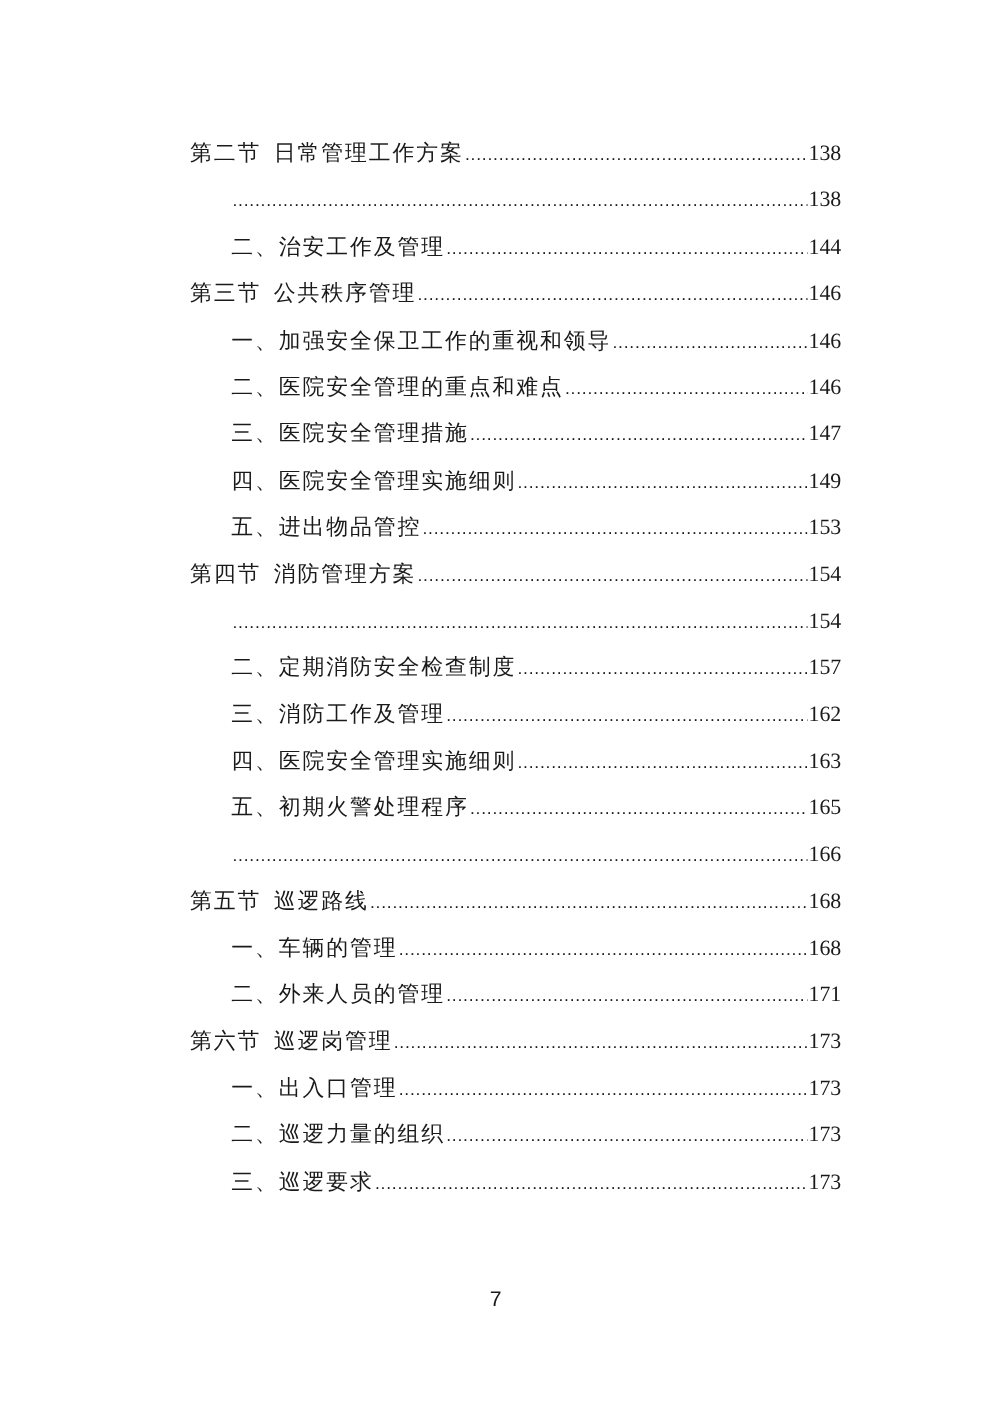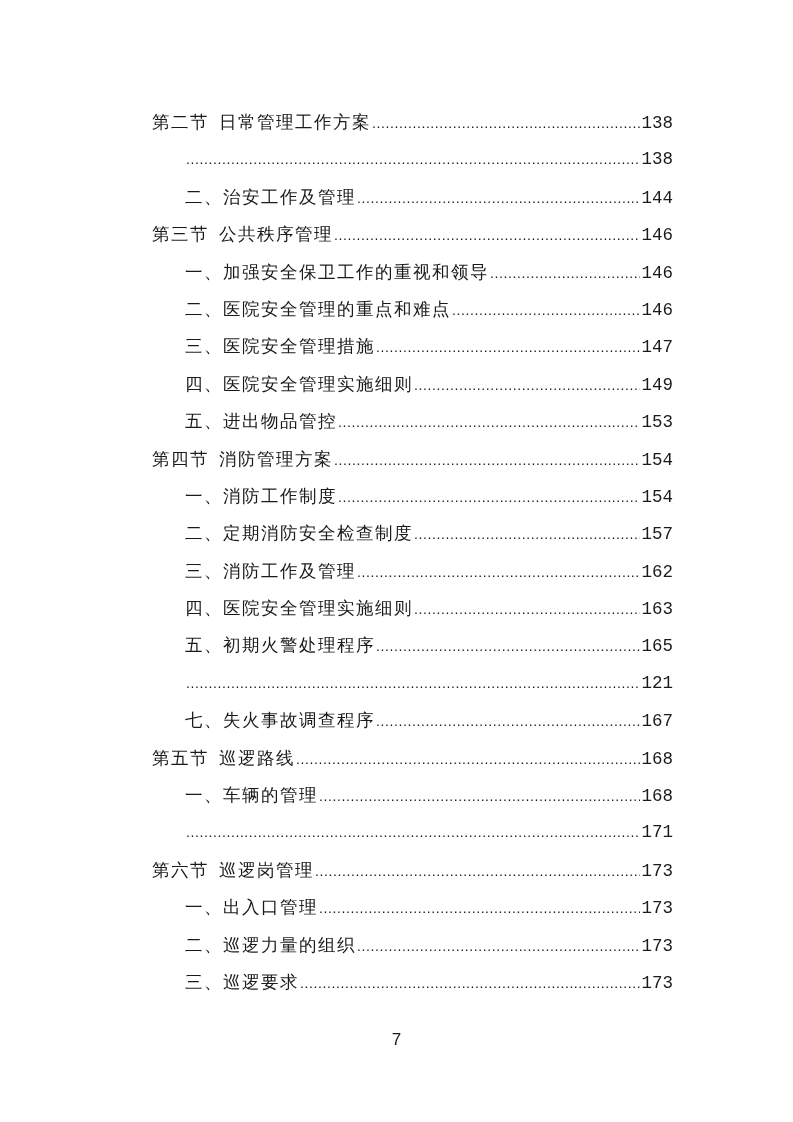--- a/index.html
+++ b/index.html
@@ -8,21 +8,21 @@
     .toc { position: absolute; left: 152px; top: 104px; width: 521px; }
     .toc-row { display: flex; align-items: baseline; height: 37.4px; line-height: 37.4px;
                font-size: 17.5px; white-space: nowrap; }
     .toc-row.level-2 { padding-left: 33px; }
     .toc-row .label { flex: 0 0 auto; letter-spacing: 1.5px; }
     .toc-row .label .prefix { margin-right: 10px; }
     .toc-row.level-2 .label .prefix { margin-right: 0; }
     .toc-row .leader { flex: 1 1 auto; overflow: hidden; margin: 0 1px; color: #1a1a1a;
                        font-family: "Liberation Sans", sans-serif; font-size: 14px; letter-spacing: 0.6px; }
     .toc-row .leader::before { content: "................................................................................................................................................................................"; }
-    .toc-row .page { flex: 0 0 auto; font-family: Liberation Mono, monospace; font-size: 17.5px; }
+    .toc-row .page { flex: 0 0 auto; font-family: Liberation Serif, serif; font-size: 17.5px; }
     .page-footer { position: absolute; left: 0; width: 793px; top: 1030px; text-align: center;
                    font-family: "Liberation Sans", sans-serif; font-size: 17px; color: #1a1a1a; }
   </style>
 </head>
 <body>
 
 <div class="toc" id="toc">
     <div class="toc-row level-1">
       <span class="label"><span class="prefix">第二节</span><span class="title">日常管理工作方案</span></span>
       <span class="leader"></span>
@@ -66,21 +66,20 @@
       <span class="label"><span class="prefix">五、</span><span class="title">进出物品管控</span></span>
       <span class="leader"></span>
       <span class="page">153</span>
     </div>
     <div class="toc-row level-1">
       <span class="label"><span class="prefix">第四节</span><span class="title">消防管理方案</span></span>
       <span class="leader"></span>
       <span class="page">154</span>
     </div>
     <div class="toc-row level-2">
-      <span class="label"><span class="prefix">一、</span><span class="title">消防工作制度</span></span>
       <span class="leader"></span>
       <span class="page">154</span>
     </div>
     <div class="toc-row level-2">
       <span class="label"><span class="prefix">二、</span><span class="title">定期消防安全检查制度</span></span>
       <span class="leader"></span>
       <span class="page">157</span>
     </div>
     <div class="toc-row level-2">
       <span class="label"><span class="prefix">三、</span><span class="title">消防工作及管理</span></span>
@@ -92,38 +91,34 @@
       <span class="leader"></span>
       <span class="page">163</span>
     </div>
     <div class="toc-row level-2">
       <span class="label"><span class="prefix">五、</span><span class="title">初期火警处理程序</span></span>
       <span class="leader"></span>
       <span class="page">165</span>
     </div>
     <div class="toc-row level-2">
       <span class="leader"></span>
-      <span class="page">121</span>
-    </div>
-    <div class="toc-row level-2">
-      <span class="label"><span class="prefix">七、</span><span class="title">失火事故调查程序</span></span>
-      <span class="leader"></span>
-      <span class="page">167</span>
+      <span class="page">166</span>
     </div>
     <div class="toc-row level-1">
       <span class="label"><span class="prefix">第五节</span><span class="title">巡逻路线</span></span>
       <span class="leader"></span>
       <span class="page">168</span>
     </div>
     <div class="toc-row level-2">
       <span class="label"><span class="prefix">一、</span><span class="title">车辆的管理</span></span>
       <span class="leader"></span>
       <span class="page">168</span>
     </div>
     <div class="toc-row level-2">
+      <span class="label"><span class="prefix">二、</span><span class="title">外来人员的管理</span></span>
       <span class="leader"></span>
       <span class="page">171</span>
     </div>
     <div class="toc-row level-1">
       <span class="label"><span class="prefix">第六节</span><span class="title">巡逻岗管理</span></span>
       <span class="leader"></span>
       <span class="page">173</span>
     </div>
     <div class="toc-row level-2">
       <span class="label"><span class="prefix">一、</span><span class="title">出入口管理</span></span>

